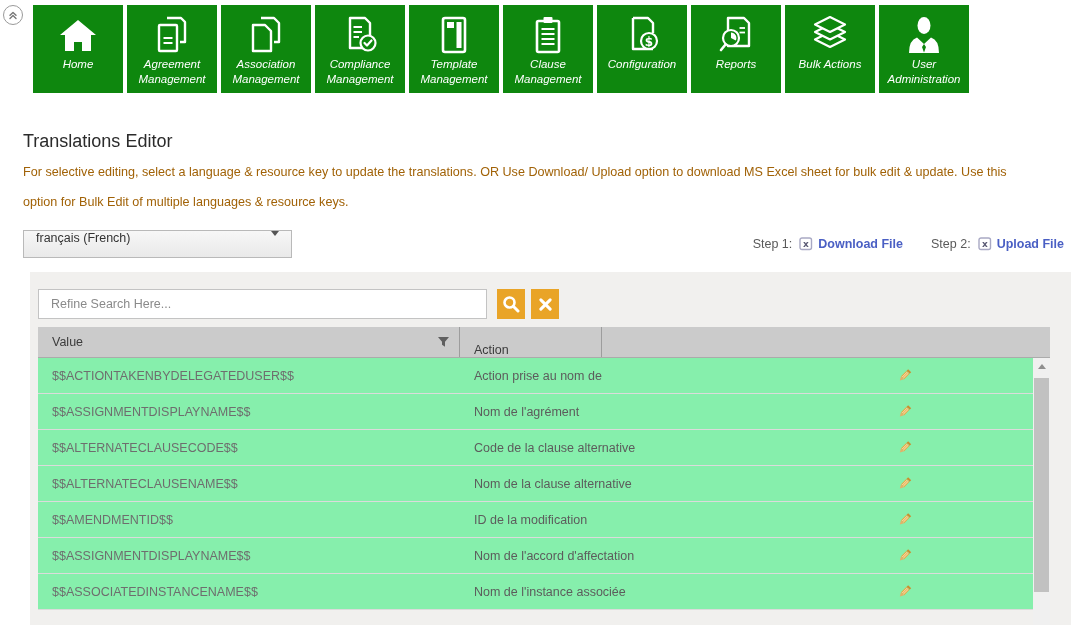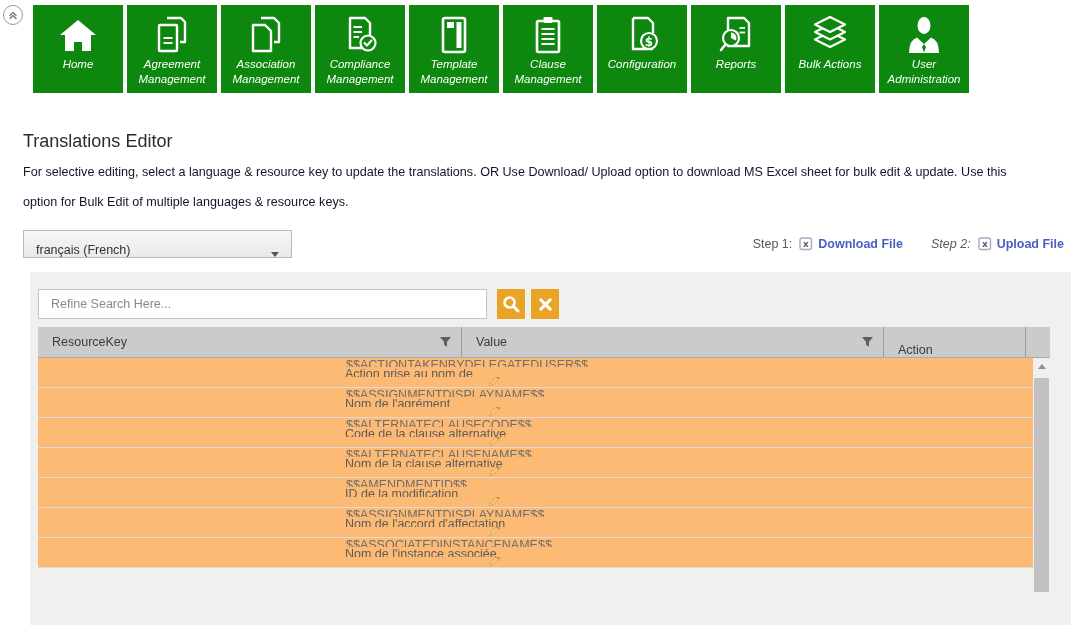--- a/index.html
+++ b/index.html
@@ -20,34 +20,34 @@
 
   
   .tile-nav{position:absolute;left:33px;top:5px;display:flex;gap:4px;}
   .tile{width:90px;height:88px;background:var(--tile-green);color:#fff;display:flex;flex-direction:column;
     align-items:center;padding-top:9px;cursor:pointer;}
   .ticon{height:42px;display:flex;align-items:center;justify-content:center;}
   .tlabel{font-size:11.5px;line-height:14.5px;text-align:center;margin-top:1px;width:88px;font-style:italic;}
 
   
   .page-title{position:absolute;left:23px;top:131px;font-size:18px;color:#2b2b2b;}
-  .page-desc{position:absolute;left:23px;top:157px;width:1020px;font-size:12.6px;line-height:30px;color:#0f172a;}
+  .page-desc{position:absolute;left:23px;top:157px;width:1020px;font-size:12.6px;line-height:30px;color:#a16207;}
 
   
   .lang-select{position:absolute;left:23px;top:230px;width:269px;height:28px;
-    background:linear-gradient(#f7f7f7,#e9e9e9);border:1px solid #b9b9b9;display:flex;align-items:flex-end;cursor:pointer;}
+    background:linear-gradient(#f7f7f7,#e9e9e9);border:1px solid #b9b9b9;display:flex;align-items:flex-start;cursor:pointer;}
   .lang-label{font-size:12.5px;color:#333;padding-left:12px;flex:1;}
   .dd-arrow{width:0;height:0;border-left:4.5px solid transparent;border-right:4.5px solid transparent;
     border-top:5.5px solid #555;margin-right:12px;}
 
   
   .steps{position:absolute;top:237px;right:7px;display:flex;align-items:center;font-size:12.5px;color:#5a5a5a;text-align:center;}
   .steps .xl{display:inline-flex;margin:0 5px 0 7px;}
   .step-link{color:var(--link-blue);font-weight:bold;text-decoration:none;cursor:pointer;}
-  .step2-label{margin-left:28px;font-style:italic;}
+  .step2-label{margin-left:28px;}
 
   
   .panel{position:absolute;left:30px;top:272px;right:0;bottom:0;background:var(--panel-gray);}
 
   .search-input{position:absolute;left:8px;top:17px;width:449px;height:30px;border:1px solid #c3c3c3;
     font-size:12.5px;padding-left:12px;color:#555;font-family:inherit;background:#fff;}
   .search-input::placeholder{color:#8a8a8a;opacity:1;}
   .btn-orange{position:absolute;top:17px;width:28px;height:30px;background:var(--button-orange);border:none;
     display:flex;align-items:center;justify-content:center;cursor:pointer;}
   .btn-search{left:467px;}
@@ -58,21 +58,21 @@
   .ghead{display:flex;height:31px;background:var(--header-gray);border-bottom:1px solid #ababab;
     font-size:12.5px;color:#3b3b3b;}
   .hcell{display:flex;align-items:center;padding-left:14px;}
   .h-key{width:424px;border-right:1px solid #9d9d9d;}
   .h-val{width:422px;border-right:1px solid #9d9d9d;}
   .h-act{width:142px;border-right:1px solid #9d9d9d;align-items:flex-end;}
   .h-fill{flex:1;}
   .funnel{margin-left:auto;margin-right:9px;display:inline-flex;cursor:pointer;}
 
   .gbody{background:#fff;width:1012px;}
-  .trow{display:flex;height:30px;align-items:center;border-bottom:1px solid #dbdbdb;font-size:12.5px;background:#fdba74;flex-direction:column;}
+  .trow{display:flex;height:36px;align-items:center;border-bottom:1px solid #dbdbdb;font-size:12.5px;background:#86efac;}
   .cell{overflow:hidden;white-space:nowrap;}
   .b-key{width:424px;padding-left:14px;color:#6e6e6e;}
   .b-val{width:422px;padding-left:12px;color:#5c5c5c;}
   .b-act{width:142px;padding-left:13px;display:flex;align-items:center;}
   .pencil{display:inline-flex;cursor:pointer;}
 
   
   .vscroll{position:absolute;left:1003px;top:86px;width:17px;height:267px;background:#f0f0f0;}
   .scroll-up{position:absolute;left:0;top:0;width:17px;height:16px;display:flex;align-items:center;justify-content:center;cursor:pointer;}
   .scroll-up i{width:0;height:0;border-left:4.5px solid transparent;border-right:4.5px solid transparent;
@@ -251,28 +251,20 @@
     </button>
     <button class="btn-orange btn-clear">
       <svg width="13" height="13" viewBox="0 0 14 14">
         <line x1="2" y1="2" x2="12" y2="12" stroke="#fff" stroke-width="3.2" stroke-linecap="round"></line>
         <line x1="12" y1="2" x2="2" y2="12" stroke="#fff" stroke-width="3.2" stroke-linecap="round"></line>
       </svg>
     </button>
 
     <div class="grid">
       <div class="ghead">
-        <div class="hcell h-key">
-          <span>ResourceKey</span>
-          <span class="funnel">
-            <svg width="13" height="12" viewBox="0 0 13 12">
-                <path d="M1 1 H12 L8 5.8 V10.8 L5 8.8 V5.8 Z" fill="#5f5f5f"></path>
-              </svg>
-          </span>
-        </div>
         <div class="hcell h-val">
           <span>Value</span>
           <span class="funnel">
             <svg width="13" height="12" viewBox="0 0 13 12">
                 <path d="M1 1 H12 L8 5.8 V10.8 L5 8.8 V5.8 Z" fill="#5f5f5f"></path>
               </svg>
           </span>
         </div>
         <div class="hcell h-act">
           <span>Action</span>

